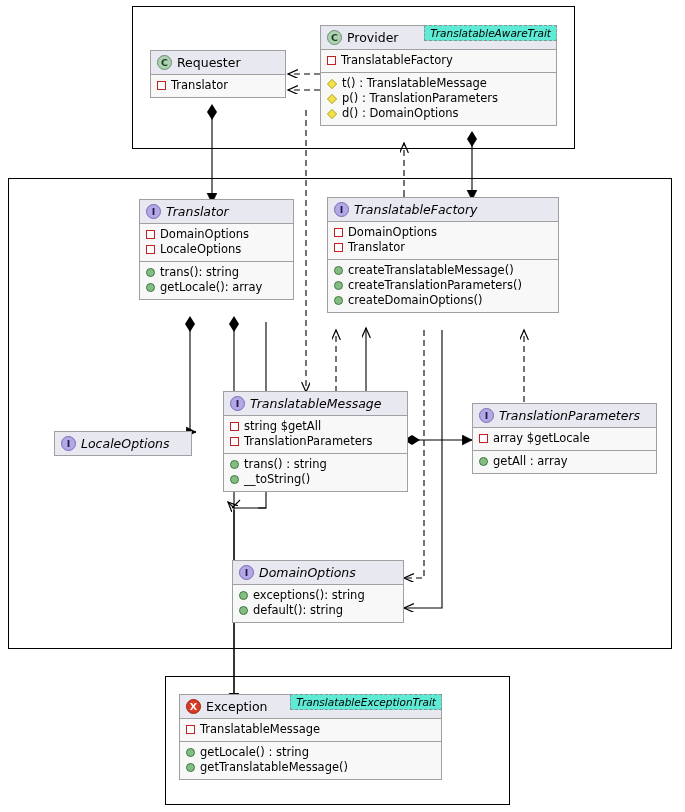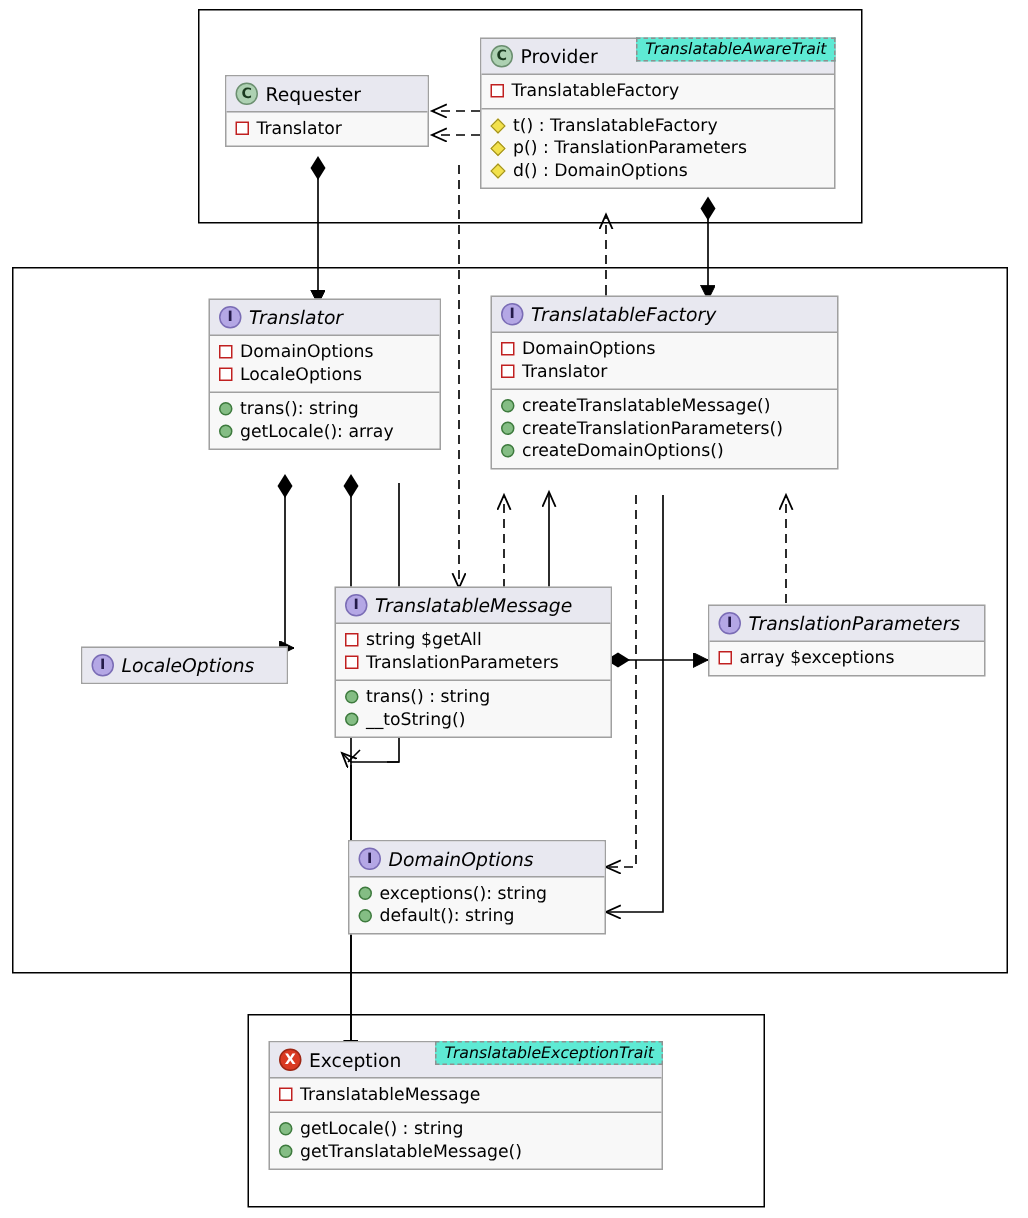--- a/index.html
+++ b/index.html
@@ -219,21 +219,21 @@
     </div>
     <div class="sect">
       <div class="row">
         <span class="mk field-sq"></span>
         <span class="mtxt">TranslatableFactory</span>
       </div>
     </div>
     <div class="sect">
       <div class="row">
         <span class="mk prot-dia"></span>
-        <span class="mtxt">t() : TranslatableFactory</span>
+        <span class="mtxt">t() : TranslatableMessage</span>
       </div>
       <div class="row">
         <span class="mk prot-dia"></span>
         <span class="mtxt">p() : TranslationParameters</span>
       </div>
       <div class="row">
         <span class="mk prot-dia"></span>
         <span class="mtxt">d() : DomainOptions</span>
       </div>
     </div>
@@ -332,21 +332,27 @@
   </div>
 
   <div class="node iface" style="left:472px; top:403px; width:185px;">
     <div class="hdr">
       <span class="badge i">I</span>
       <span class="title">TranslationParameters</span>
     </div>
     <div class="sect">
       <div class="row">
         <span class="mk field-sq"></span>
-        <span class="mtxt">array $exceptions</span>
+        <span class="mtxt">array $getLocale</span>
+      </div>
+    </div>
+    <div class="sect">
+      <div class="row">
+        <span class="mk method-dot"></span>
+        <span class="mtxt">getAll : array</span>
       </div>
     </div>
   </div>
 
   <div class="node iface" style="left:232px; top:560px; width:172px;">
     <div class="hdr">
       <span class="badge i">I</span>
       <span class="title">DomainOptions</span>
     </div>
     <div class="sect">

